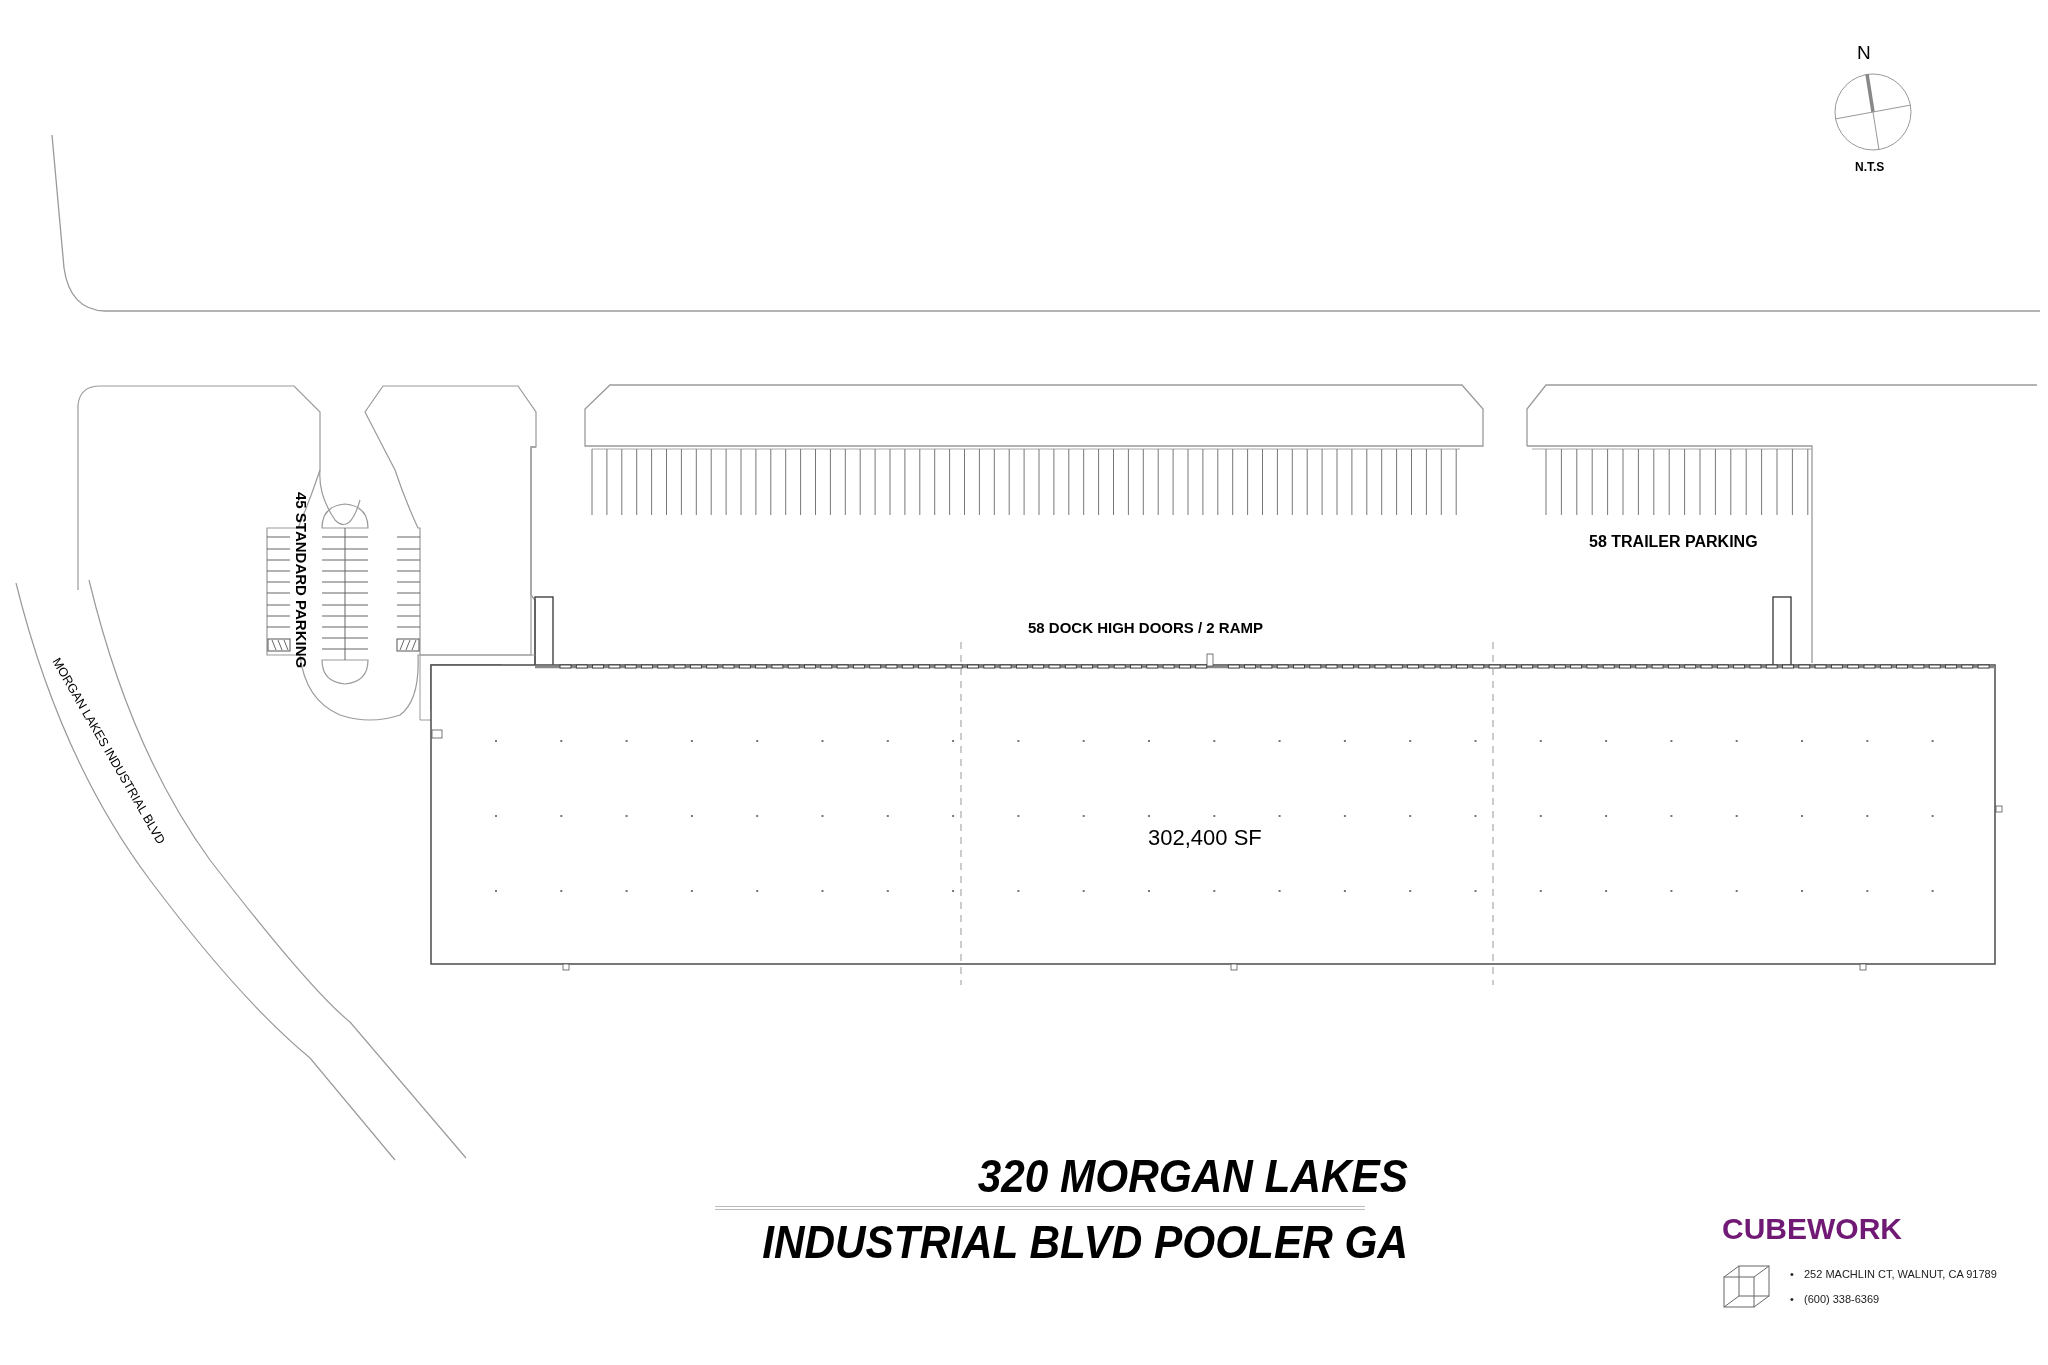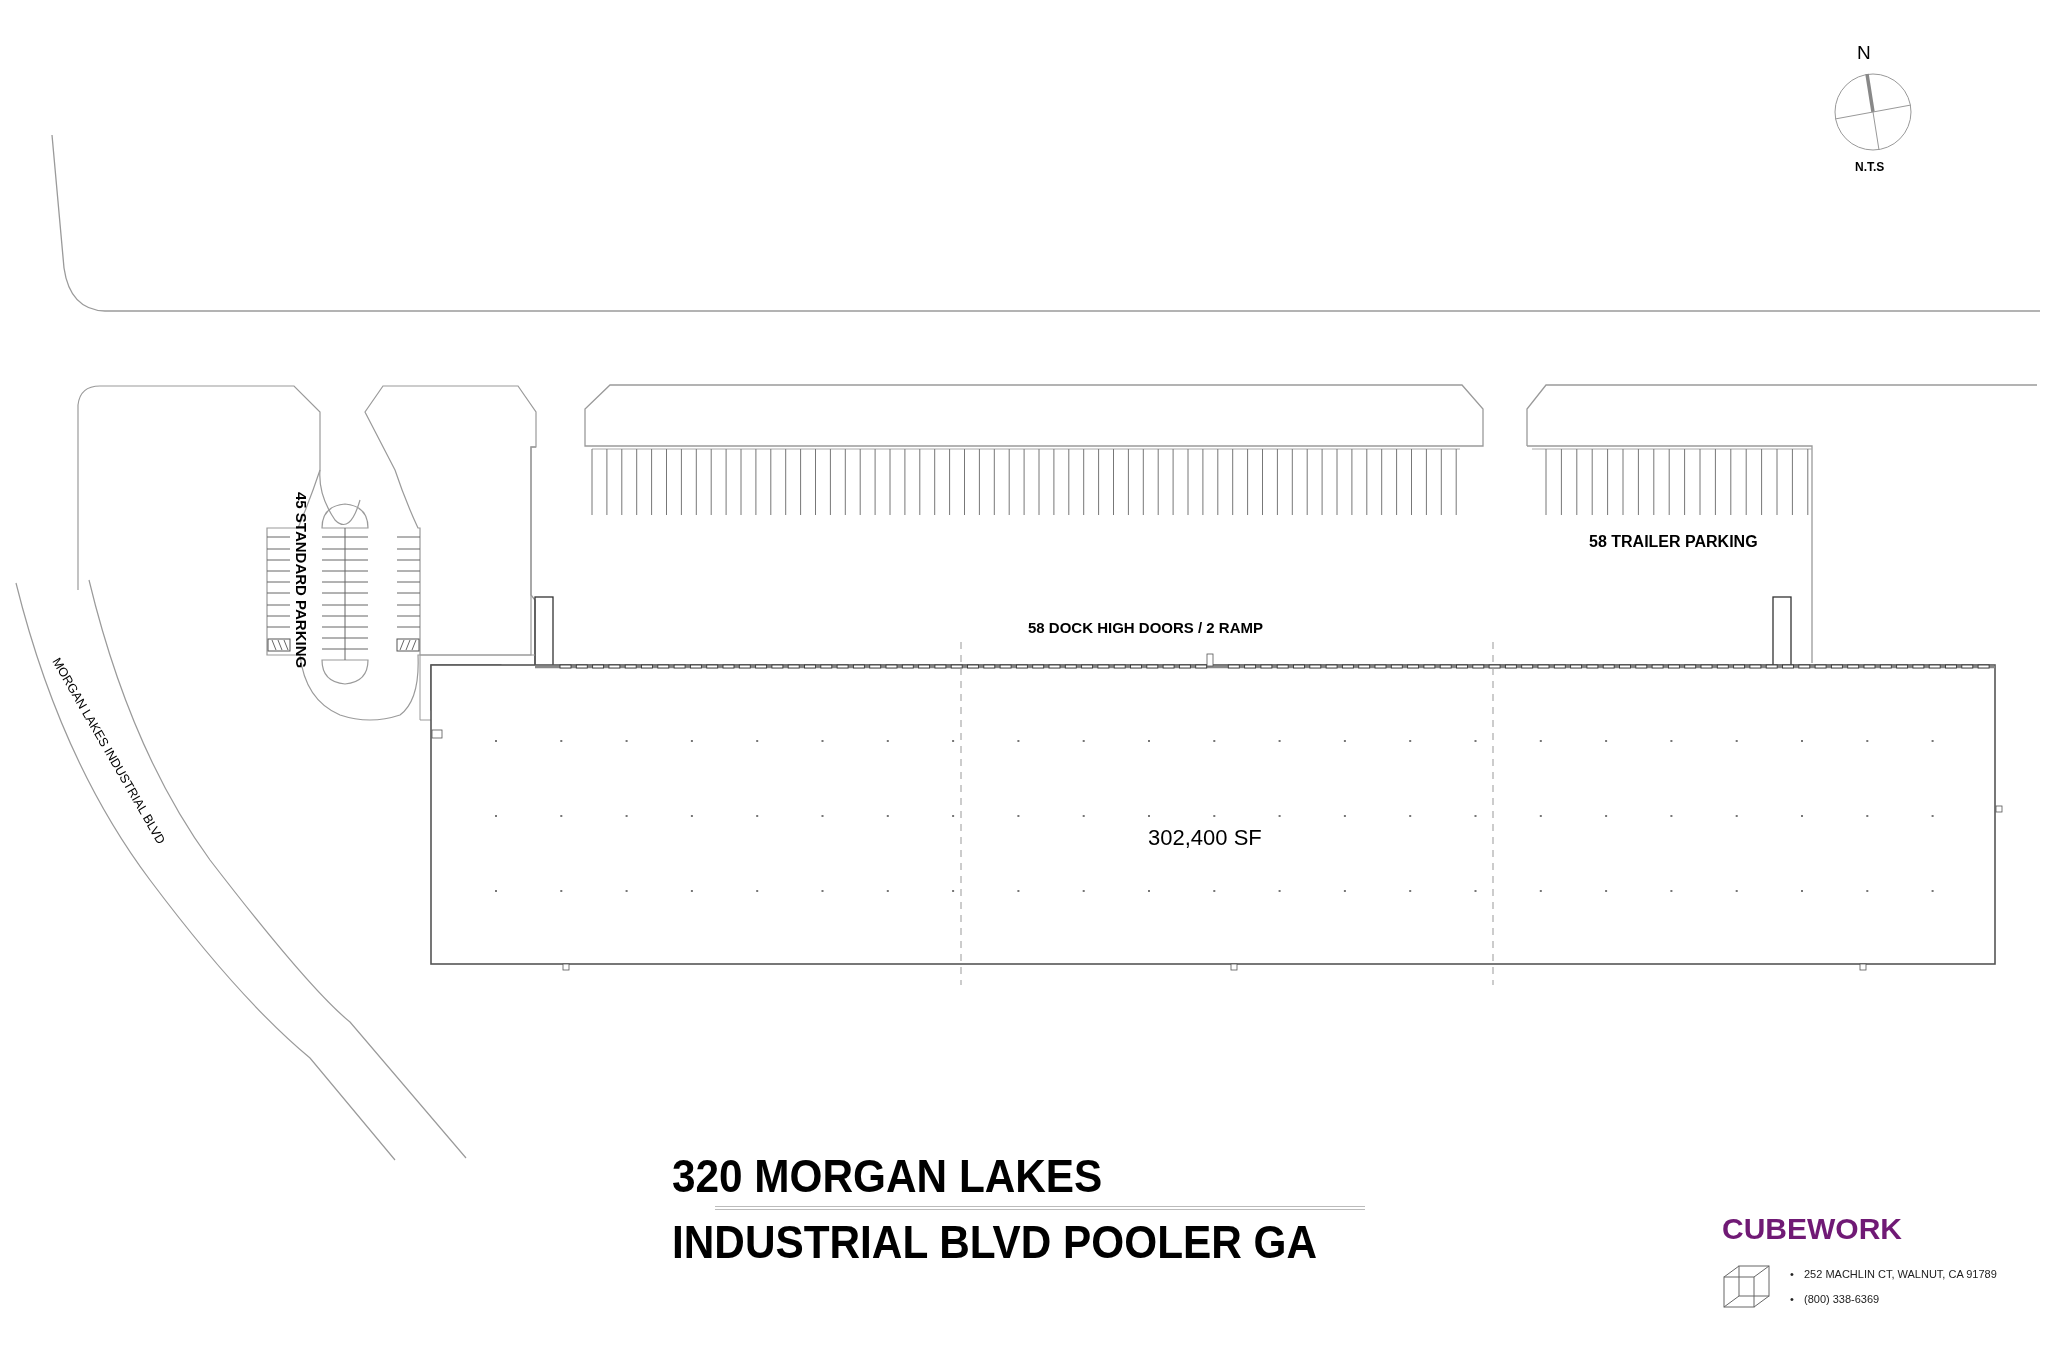--- a/index.html
+++ b/index.html
@@ -1,20 +1,20 @@
 <!DOCTYPE html>
 <html><head>
   <meta charset="utf-8">
   <style>
     html, body { margin: 0; padding: 0; background: #ffffff; }
     body { width: 2048px; height: 1365px; position: relative; overflow: hidden; font-family: "Liberation Sans", sans-serif; }
     #site-plan { position: absolute; left: 0; top: 0; width: 2048px; height: 1365px; }
     .lbl-bold { font-family: "Liberation Sans", sans-serif; font-weight: bold; fill: #000; }
     .lbl { font-family: "Liberation Sans", sans-serif; fill: #000; }
-    .title-block { position: absolute; left: 640px; top: 1150px; width: 800px; text-align: left; }
+    .title-block { position: absolute; left: 640px; top: 1150px; width: 800px; text-align: right; font-style: italic; }
     .title-line { font-family: "Liberation Sans", sans-serif; font-weight: bold; font-size: 46px; line-height: 52px; color: #000; letter-spacing: 0px; transform: scaleX(0.92); }
     .title-rule { width: 650px; margin: 4px auto 6px auto; border-top: 1px solid #bbb; border-bottom: 1px solid #bbb; height: 2px; }
     .brand { position: absolute; left: 1722px; top: 1212px; }
     .brand-name { font-family: "Liberation Sans", sans-serif; font-weight: bold; font-size: 30px; color: #701a75; }
     .brand-info { position: absolute; left: 1790px; top: 1268px; font-family: "Liberation Sans", sans-serif; font-size: 11px; color: #222; }
     .brand-info div { height: 25px; }
     .brand-info .bullet { display: inline-block; width: 14px; }
     .compass-wrap { position: absolute; left: 1830px; top: 42px; width: 90px; height: 140px; }
   </style>
 </head>
@@ -404,14 +404,14 @@
     <rect x="2" y="15" width="30" height="30"></rect>
     <rect x="17" y="4" width="30" height="30"></rect>
     <line x1="2" y1="15" x2="17" y2="4"></line>
     <line x1="32" y1="15" x2="47" y2="4"></line>
     <line x1="2" y1="45" x2="17" y2="34"></line>
     <line x1="32" y1="45" x2="47" y2="34"></line>
   </g>
 </svg>
 <div class="brand-info">
   <div><span class="bullet">•</span><span>252 MACHLIN CT, WALNUT, CA 91789</span></div>
-  <div><span class="bullet">•</span><span>(800) 338-6369</span></div>
+  <div><span class="bullet">•</span><span>(600) 338-6369</span></div>
 </div>
 
 </body></html>

